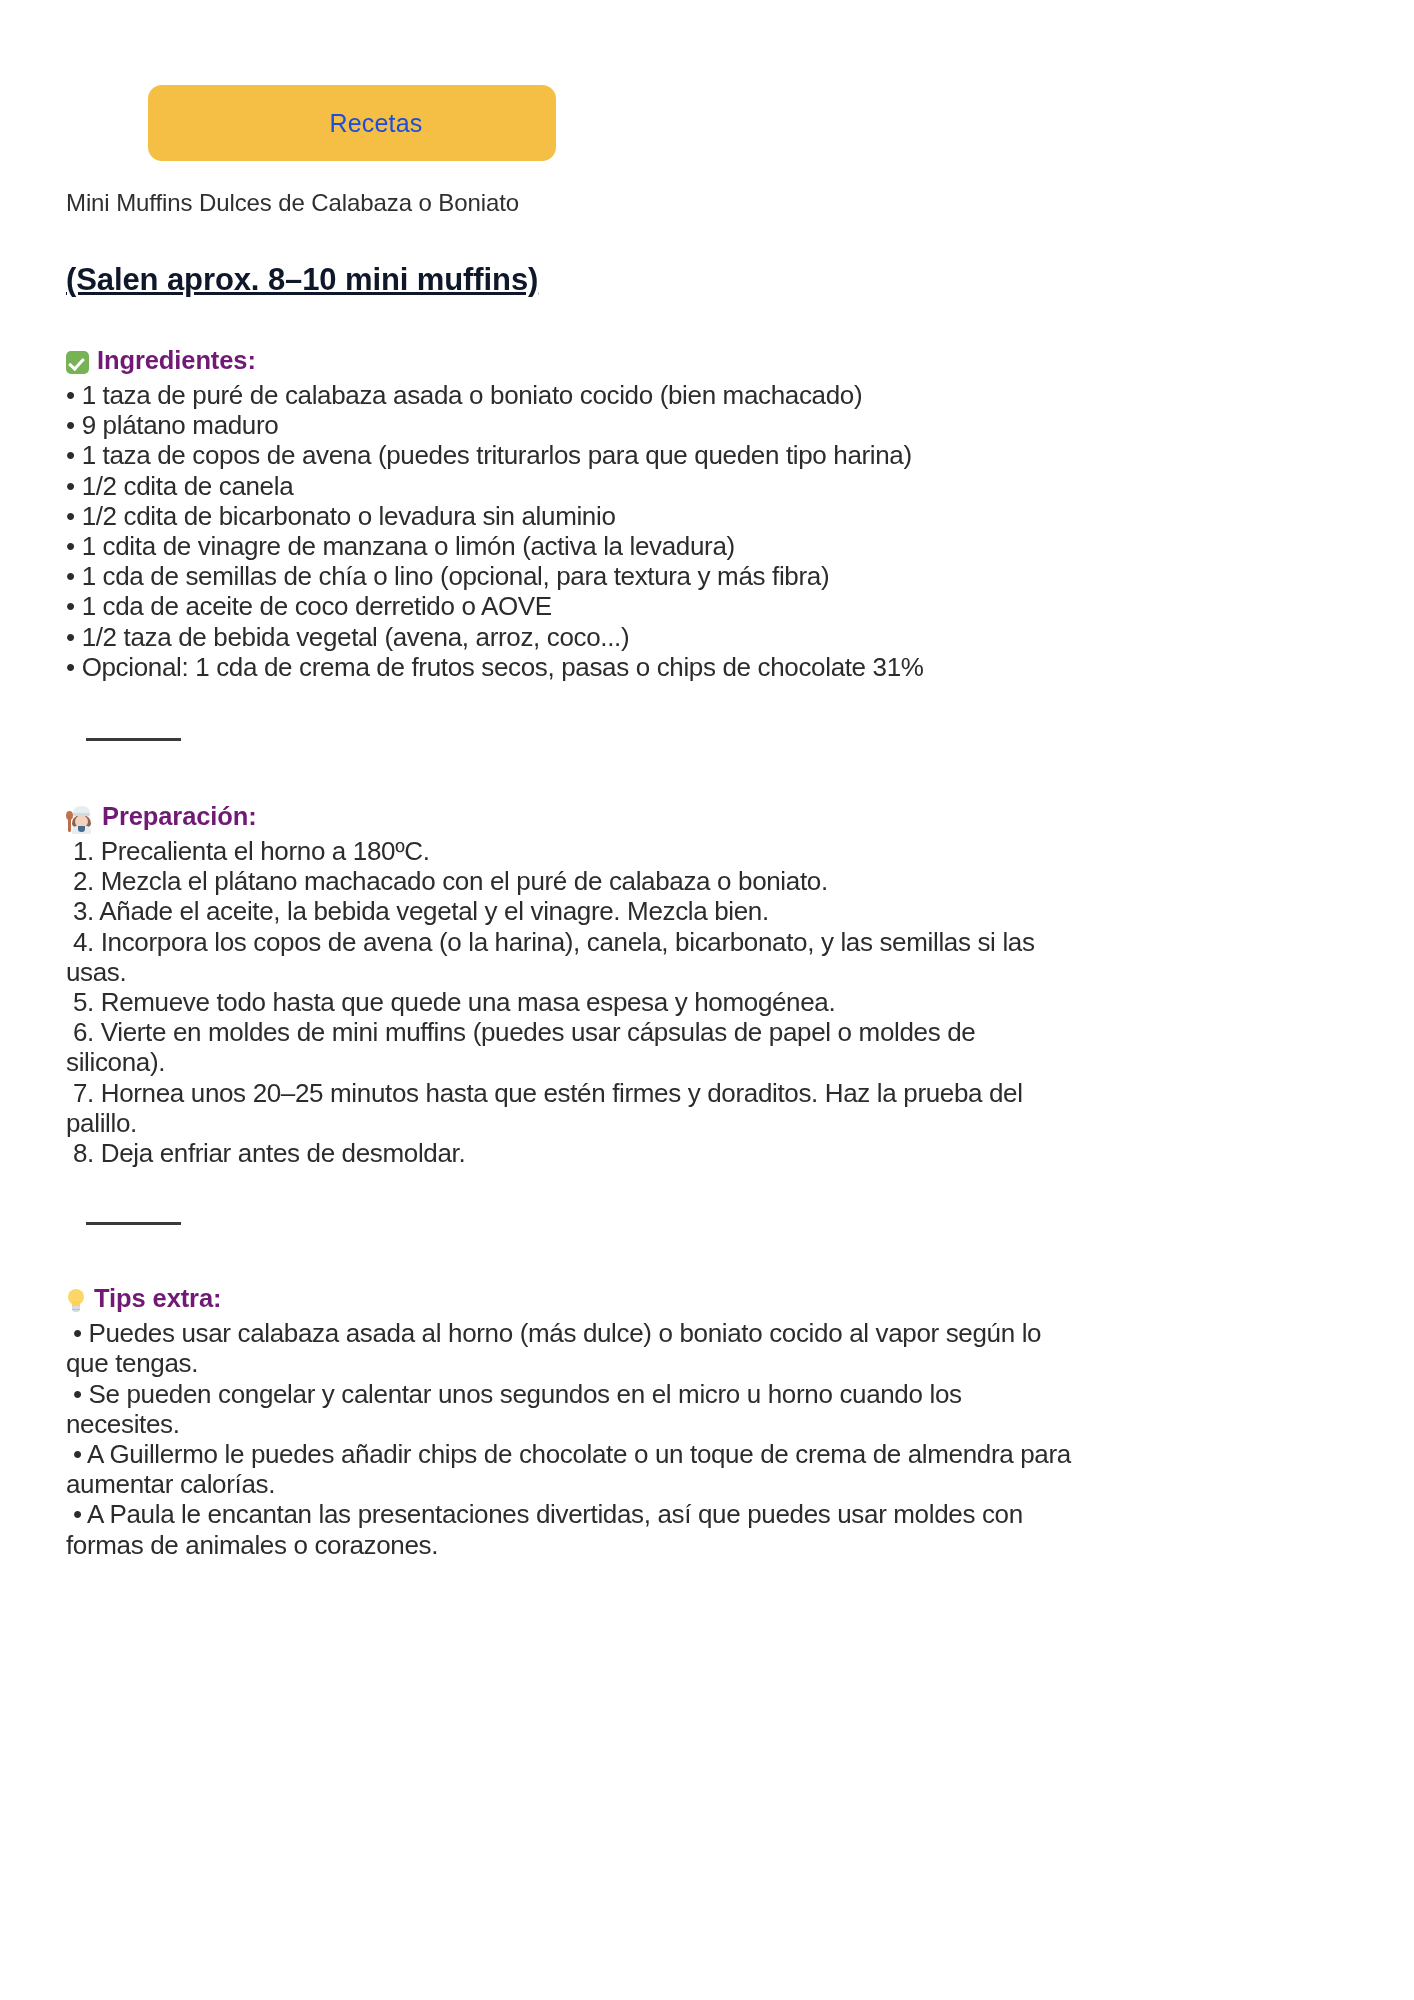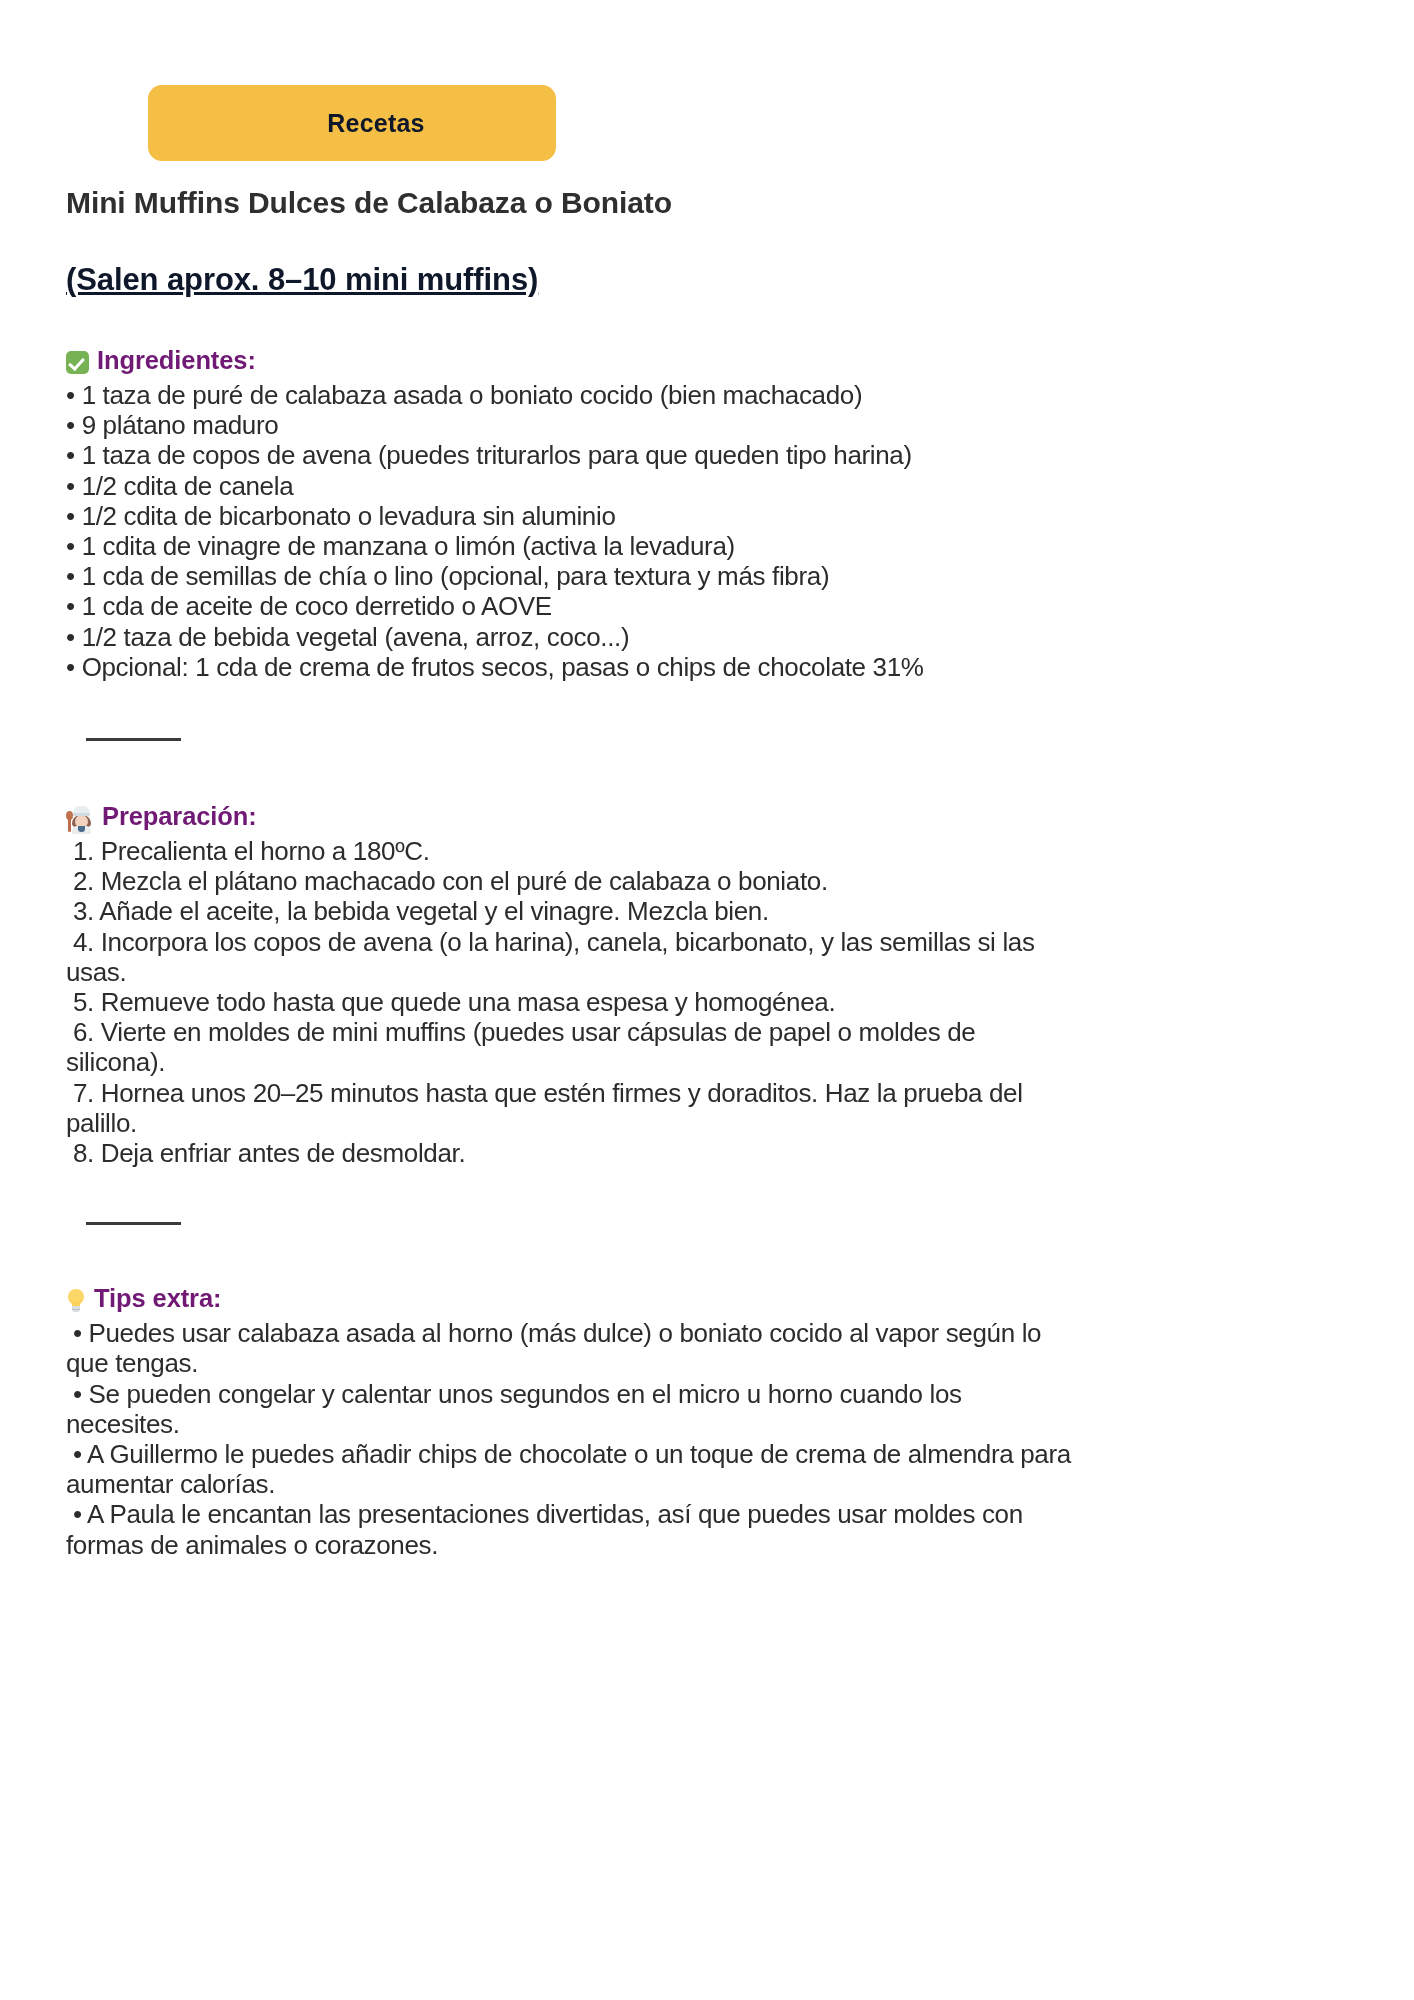--- a/index.html
+++ b/index.html
@@ -30,41 +30,41 @@
     top: 85px;
     width: 408px;
     height: 76px;
     background: #F5BE45;
     border-radius: 14px;
     display: flex;
     align-items: center;
     justify-content: center;
   }
   .banner-label {
-    color: #0f172a;
+    color: #1d4ed8;
     font-family: "Liberation Sans", "DejaVu Sans", sans-serif;
     font-size: 25px;
-    font-weight: bold;
+    font-weight: normal;
     letter-spacing: 0.2px;
     padding-left: 48px;
     text-align: right;
   }
 
   
   .content {
     position: absolute;
     left: 66px;
     top: 186px;
     width: 1010px;
   }
 
   .doc-title {
     font-family: "Liberation Sans", "DejaVu Sans", sans-serif;
-    font-size: 30px;
-    font-weight: bold;
+    font-size: 24px;
+    font-weight: normal;
     color: #2F2F2F;
     letter-spacing: -0.1px;
     margin: 0;
     line-height: 34px;
   }
 
   .doc-subtitle {
     font-family: "Liberation Sans", "DejaVu Sans", sans-serif;
     font-size: 31px;
     font-weight: bold;

